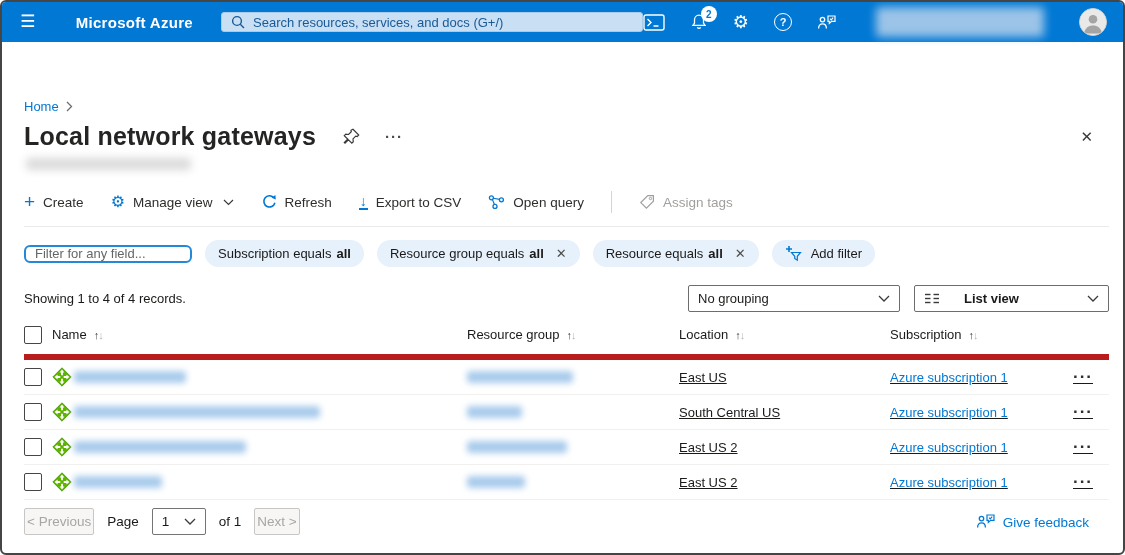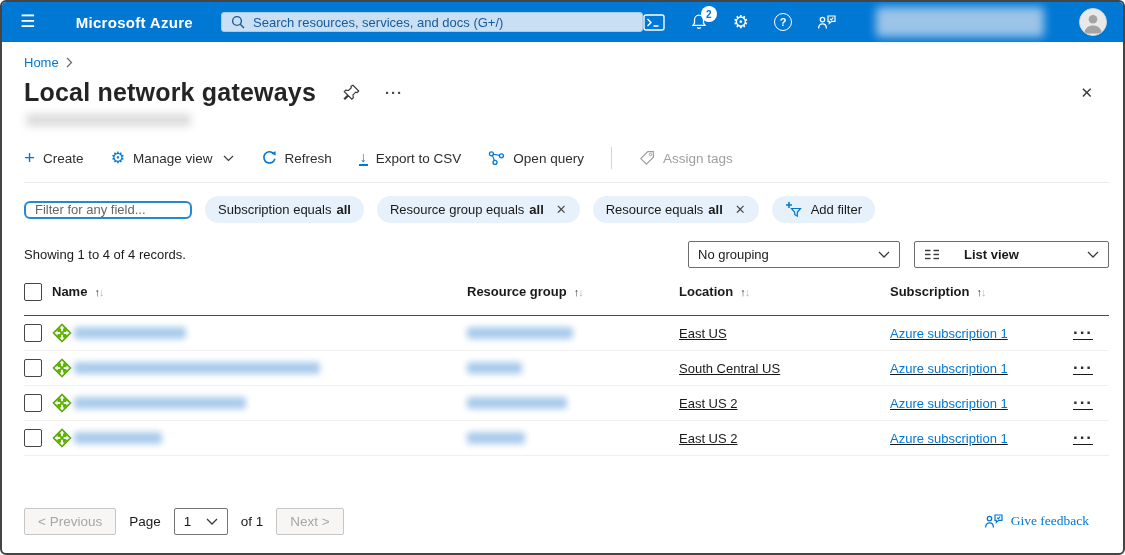--- a/index.html
+++ b/index.html
@@ -21,21 +21,21 @@
   .badge { position:absolute; top:-7px; right:-9px; background:#fff; color:#0078d4; width:16px; height:16px;
            border-radius:50%; font-size:10px; font-weight:700; display:flex; align-items:center; justify-content:center; }
   .help-circle { width:18px; height:18px; border:1.5px solid #fff; border-radius:50%; display:flex;
                  align-items:center; justify-content:center; font-size:11px; font-weight:700; color:#fff; }
   .account-blur { width:168px; height:30px; background:#9cc4e8; border-radius:3px; filter:blur(5px); margin-left:14px; }
   .avatar { width:28px; height:28px; border-radius:50%; overflow:hidden; margin:0 6px 0 10px; cursor:pointer;
             border:1px solid #cfcfcf; background:#eaeaea; flex-shrink:0; }
 
   
   main { flex:1; display:flex; flex-direction:column; padding:13px 14px 10px 22px; min-height:0; }
-  .breadcrumb { display:flex; align-items:center; gap:7px; font-size:13px; margin-bottom:8px; }
+  .breadcrumb { display:flex; align-items:center; gap:7px; font-size:13px; margin-bottom:8px;margin-top:44px; }
   .breadcrumb a { color:#0078d4; text-decoration:none; cursor:pointer; }
 
   .title-row { display:flex; align-items:center; }
   .title-row h1 { font-size:25px; font-weight:700; color:#252423; letter-spacing:.2px; }
   .pin { margin-left:27px; cursor:pointer; display:flex; }
   .title-more { margin-left:25px; color:#4a4a4a; font-size:15px; font-weight:700; letter-spacing:1px; cursor:pointer; }
   .close-x { margin-left:auto; margin-right:16px; color:#3b3a39; font-size:15px; cursor:pointer; }
   .subtitle-blur { width:165px; height:12px; background:#dadada; border-radius:3px; filter:blur(4px); margin:7px 0 12px 2px; }
 
   
@@ -61,42 +61,42 @@
   
   .results-row { display:flex; align-items:center; padding:5px 0 10px; font-size:13px; color:#1b1a19; }
   .dropdown { height:27px; border:1px solid #6f6d6b; border-radius:2px; background:#fff; display:flex;
               align-items:center; padding:0 9px; font-size:13px; color:#1b1a19; cursor:pointer; }
   .dd-group { width:212px; margin-left:auto; }
   .dd-view  { width:195px; margin-left:14px; gap:24px;font-weight:bold; }
   .dropdown .chev { margin-left:auto; display:flex; }
 
   
   .tgrid { display:grid; grid-template-columns:28px 22px 393px 212px 211px 1fr 36px; align-items:center; }
-  .thead { height:38px; border-bottom:1px solid #b91c1c; font-weight:700; font-size:13px; color:#1b1a19; }
+  .thead { height:38px; border-bottom:6px solid #b91c1c; font-weight:400; font-size:13px; color:#1b1a19; }
   .hcell { display:flex; align-items:center; gap:7px; cursor:pointer; }
   .hname { grid-column:2/4; }
   .sort { display:flex; font-size:11px; letter-spacing:-1px; }
   .sort .up { color:#3b3a39; } .sort .dn { color:#b8b6b4; }
   .cb { width:18px; height:18px; border:1px solid #484644; border-radius:2px; background:#fff; cursor:pointer; }
   .trow { height:35px; border-bottom:1px solid #f1f0ee; font-size:13px; color:#1b1a19;text-decoration:underline; }
   .blur-link { height:12px; background:#a9cbec; border-radius:3px; filter:blur(3px); }
   .sub-link { color:#0078d4; text-decoration:none; cursor:pointer; }
   .row-more { color:#2f2e2d; font-size:17px; font-weight:700; letter-spacing:1px; cursor:pointer; line-height:10px; }
   .gw { display:flex; }
 
   .spacer { flex:1; }
 
   
   .pagination { display:flex; align-items:center; gap:13px; padding:4px 0 8px; font-size:13.5px; color:#1b1a19; }
-  .pgbtn { border:1px solid #c8c6c4; background:#f7f6f5; color:#a8a6a4; height:27px; padding:0 13px;
+  .pgbtn { border:1px solid #c8c6c4; background:#f7f6f5; color:#a8a6a4; height:27px; padding:0 2px;
            border-radius:2px; display:flex; align-items:center; font-size:13.5px; cursor:default; white-space:nowrap; }
   .page-select { border:1px solid #767472; border-radius:2px; background:#fff; height:27px; width:54px;
                  display:flex; align-items:center; padding:0 9px; gap:9px; cursor:pointer; }
-  .feedback { margin-left:auto; margin-right:20px; color:#0078d4; display:flex; align-items:flex-start; gap:7px;
-              font-size:13.5px; cursor:pointer;font-family:Liberation Serif, serif; }
+  .feedback { margin-left:auto; margin-right:20px; color:#0078d4; display:flex; align-items:flex-end; gap:7px;
+              font-size:13.5px; cursor:pointer; }
 </style>
 </head>
 <body>
 
 <div class="window">
 
   <header class="topbar">
     <div class="hamburger">☰</div>
     <div class="brand">Microsoft Azure</div>
 

